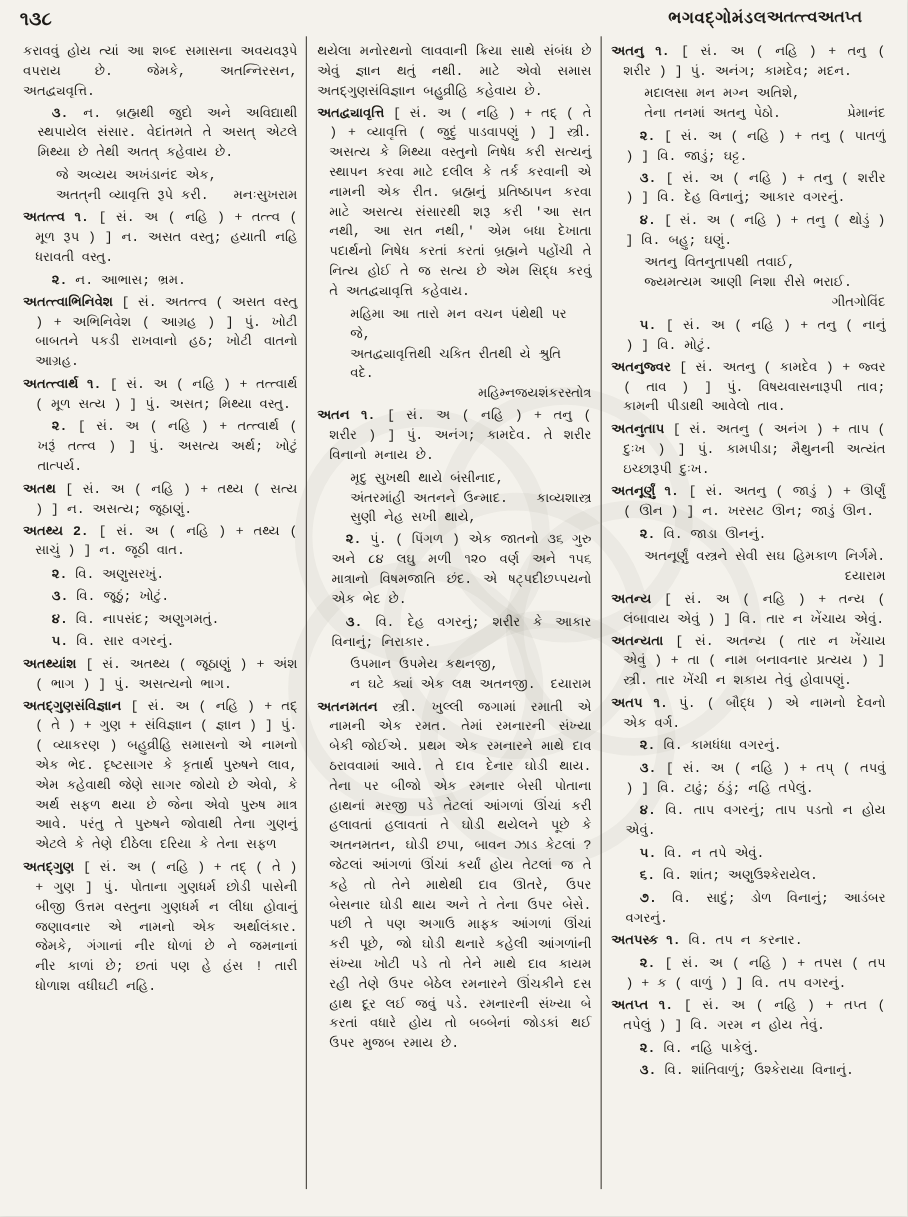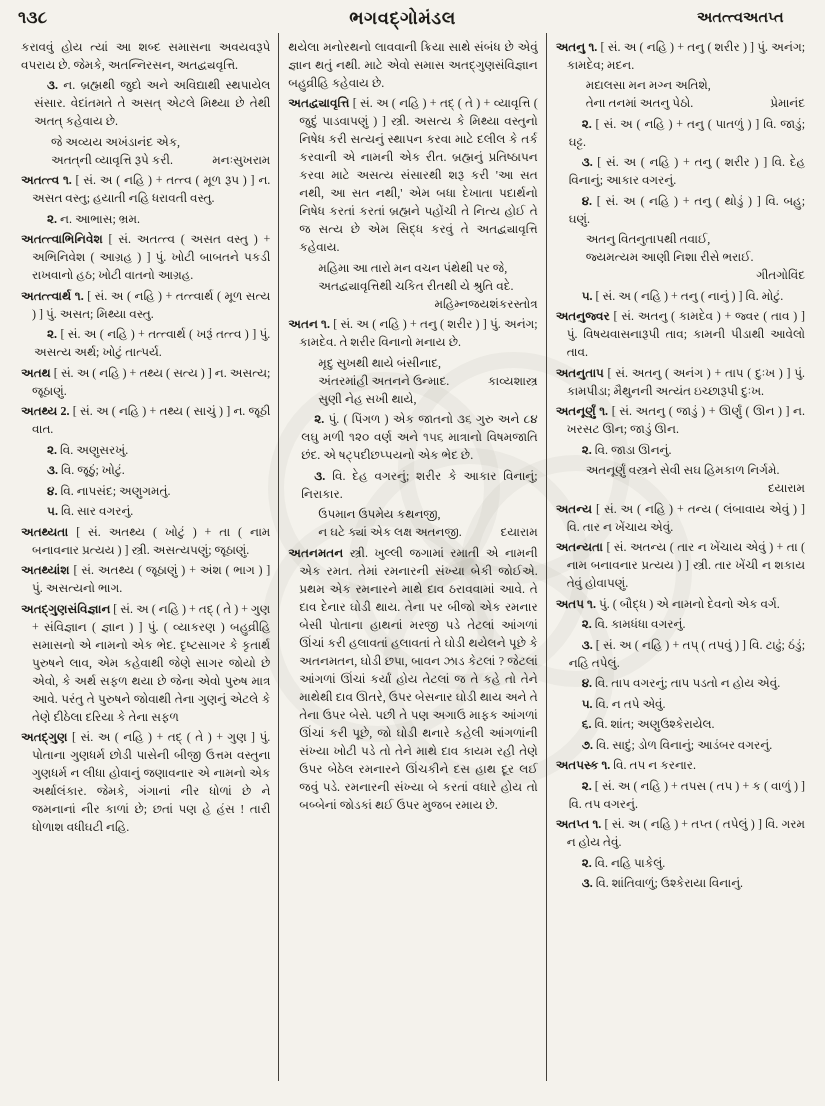--- a/index.html
+++ b/index.html
@@ -2,21 +2,21 @@
 <html lang="gu"><head>
 <meta charset="utf-8">
 <style>
   html,body { margin:0; padding:0; }
   body { background:#d8d5ce; }
   .page {
     position:relative;
     width:825px; height:1106px;
     margin:0 auto;
     background:#f4f2ec;
-    font-family:Liberation Serif, serif;
+    font-family:Liberation Mono, monospace;
     color:#1d1b17;
     overflow:hidden;
     box-shadow:0 0 6px rgba(0,0,0,.25);
   }
   
   .watermark { position:absolute; inset:0; z-index:0; pointer-events:none; }
   .watermark span {
     position:absolute; border-radius:50%;
     border:16px solid rgba(90,85,70,0.055);
   }
@@ -27,21 +27,21 @@
   .wm5 { left:262px; top:510px; width:200px; height:200px; }
   .wm6 { left:348px; top:448px; width:210px; height:210px; border-width:22px; }
 
   header {
     position:relative; z-index:1;
     display:flex; align-items:flex-start;
     padding:8px 18px 0 18px;
     font-weight:bold;
   }
   .pgnum { width:90px; font-size:17px; }
-  .title { flex:1; text-align:center; font-size:18px; letter-spacing:.5px; }
+  .title { flex:1; text-align:right; font-size:15px; letter-spacing:.5px; }
   .guides { width:110px; text-align:right; font-size:14.5px; line-height:1.35; display:flex; }
 
   .cols {
     position:relative; z-index:1;
     display:flex;
     margin:4px 12px 0 12px;
     height:1048px;
   }
   .col { flex:1 1 0; padding:2px 8px 0 9px; overflow:hidden; font-size:12px; line-height:1.5; }
   .col + .col { border-left:1.5px solid #44403a; }
@@ -95,21 +95,20 @@
         <p class="sense"><b>૨.</b> ન. આભાસ; ભ્રમ.</p>
         <p class="entry"><b>અતત્ત્વાભિનિવેશ</b> [ સં. અતત્ત્વ ( અસત વસ્તુ ) + અભિનિવેશ ( આગ્રહ ) ] પું. ખોટી બાબતને પકડી રાખવાનો હઠ; ખોટી વાતનો આગ્રહ.</p>
         <p class="entry"><b>અતત્ત્વાર્થ ૧.</b> [ સં. અ ( નહિ ) + તત્ત્વાર્થ ( મૂળ સત્ય ) ] પું. અસત; મિથ્યા વસ્તુ.</p>
         <p class="sense"><b>૨.</b> [ સં. અ ( નહિ ) + તત્ત્વાર્થ ( ખરૂં તત્ત્વ ) ] પું. અસત્ય અર્થ; ખોટું તાત્પર્ય.</p>
         <p class="entry"><b>અતથ</b> [ સં. અ ( નહિ ) + તથ્ય ( સત્ય ) ] ન. અસત્ય; જૂઠાણું.</p>
         <p class="entry"><b>અતથ્ય 2.</b> [ સં. અ ( નહિ ) + તથ્ય ( સાચું ) ] ન. જૂઠી વાત.</p>
         <p class="sense"><b>૨.</b> વિ. અણુસરખું.</p>
         <p class="sense"><b>૩.</b> વિ. જૂઠું; ખોટું.</p>
         <p class="sense"><b>૪.</b> વિ. નાપસંદ; અણુગમતું.</p>
         <p class="sense"><b>૫.</b> વિ. સાર વગરનું.</p>
-        <p class="entry"><b>અતથ્યતા</b> [ સં. અતથ્ય ( ખોટું ) + તા ( નામ બનાવનાર પ્રત્યય ) ] સ્ત્રી. અસત્યપણું; જૂઠાણું.</p>
         <p class="entry"><b>અતથ્યાંશ</b> [ સં. અતથ્ય ( જૂઠાણું ) + અંશ ( ભાગ ) ] પું. અસત્યનો ભાગ.</p>
         <p class="entry"><b>અતદ્ગુણસંવિજ્ઞાન</b> [ સં. અ ( નહિ ) + તદ્ ( તે ) + ગુણ + સંવિજ્ઞાન ( જ્ઞાન ) ] પું. ( વ્યાકરણ ) બહુવ્રીહિ સમાસનો એ નામનો એક ભેદ. દૃષ્ટસાગર કે કૃતાર્થ પુરુષને લાવ, એમ કહેવાથી જેણે સાગર જોયો છે એવો, કે અર્થ સફળ થયા છે જેના એવો પુરુષ માત્ર આવે. પરંતુ તે પુરુષને જોવાથી તેના ગુણનું એટલે કે તેણે દીઠેલા દરિયા કે તેના સફળ</p>
         <p class="entry"><b>અતદ્ગુણ</b> [ સં. અ ( નહિ ) + તદ્ ( તે ) + ગુણ ] પું. પોતાના ગુણધર્મ છોડી પાસેની બીજી ઉત્તમ વસ્તુના ગુણધર્મ ન લીધા હોવાનું જણાવનાર એ નામનો એક અર્થાલંકાર. જેમકે, ગંગાનાં નીર ધોળાં છે ને જમનાનાં નીર કાળાં છે; છતાં પણ હે હંસ ! તારી ધોળાશ વધીઘટી નહિ.</p>
       </section>
     <section class="col">
         <p class="para">થયેલા મનોરથનો લાવવાની ક્રિયા સાથે સંબંધ છે એવું જ્ઞાન થતું નથી. માટે એવો સમાસ અતદ્ગુણસંવિજ્ઞાન બહુવ્રીહિ કહેવાય છે.</p>
         <p class="entry"><b>અતદ્વ્યાવૃત્તિ</b> [ સં. અ ( નહિ ) + તદ્ ( તે ) + વ્યાવૃત્તિ ( જુદું પાડવાપણું ) ] સ્ત્રી. અસત્ય કે મિથ્યા વસ્તુનો નિષેધ કરી સત્યનું સ્થાપન કરવા માટે દલીલ કે તર્ક કરવાની એ નામની એક રીત. બ્રહ્મનું પ્રતિષ્ઠાપન કરવા માટે અસત્ય સંસારથી શરૂ કરી 'આ સત નથી, આ સત નથી,' એમ બધા દેખાતા પદાર્થનો નિષેધ કરતાં કરતાં બ્રહ્મને પહોંચી તે નિત્ય હોઈ તે જ સત્ય છે એમ સિદ્ધ કરવું તે અતદ્વ્યાવૃત્તિ કહેવાય.</p>
         <div class="verse">
           <div class="vline">મહિમા આ તારો મન વચન પંથેથી પર જે,</div>
           <div class="vline">અતદ્વ્યાવૃત્તિથી ચકિત રીતથી યે શ્રુતિ વદે.</div>

